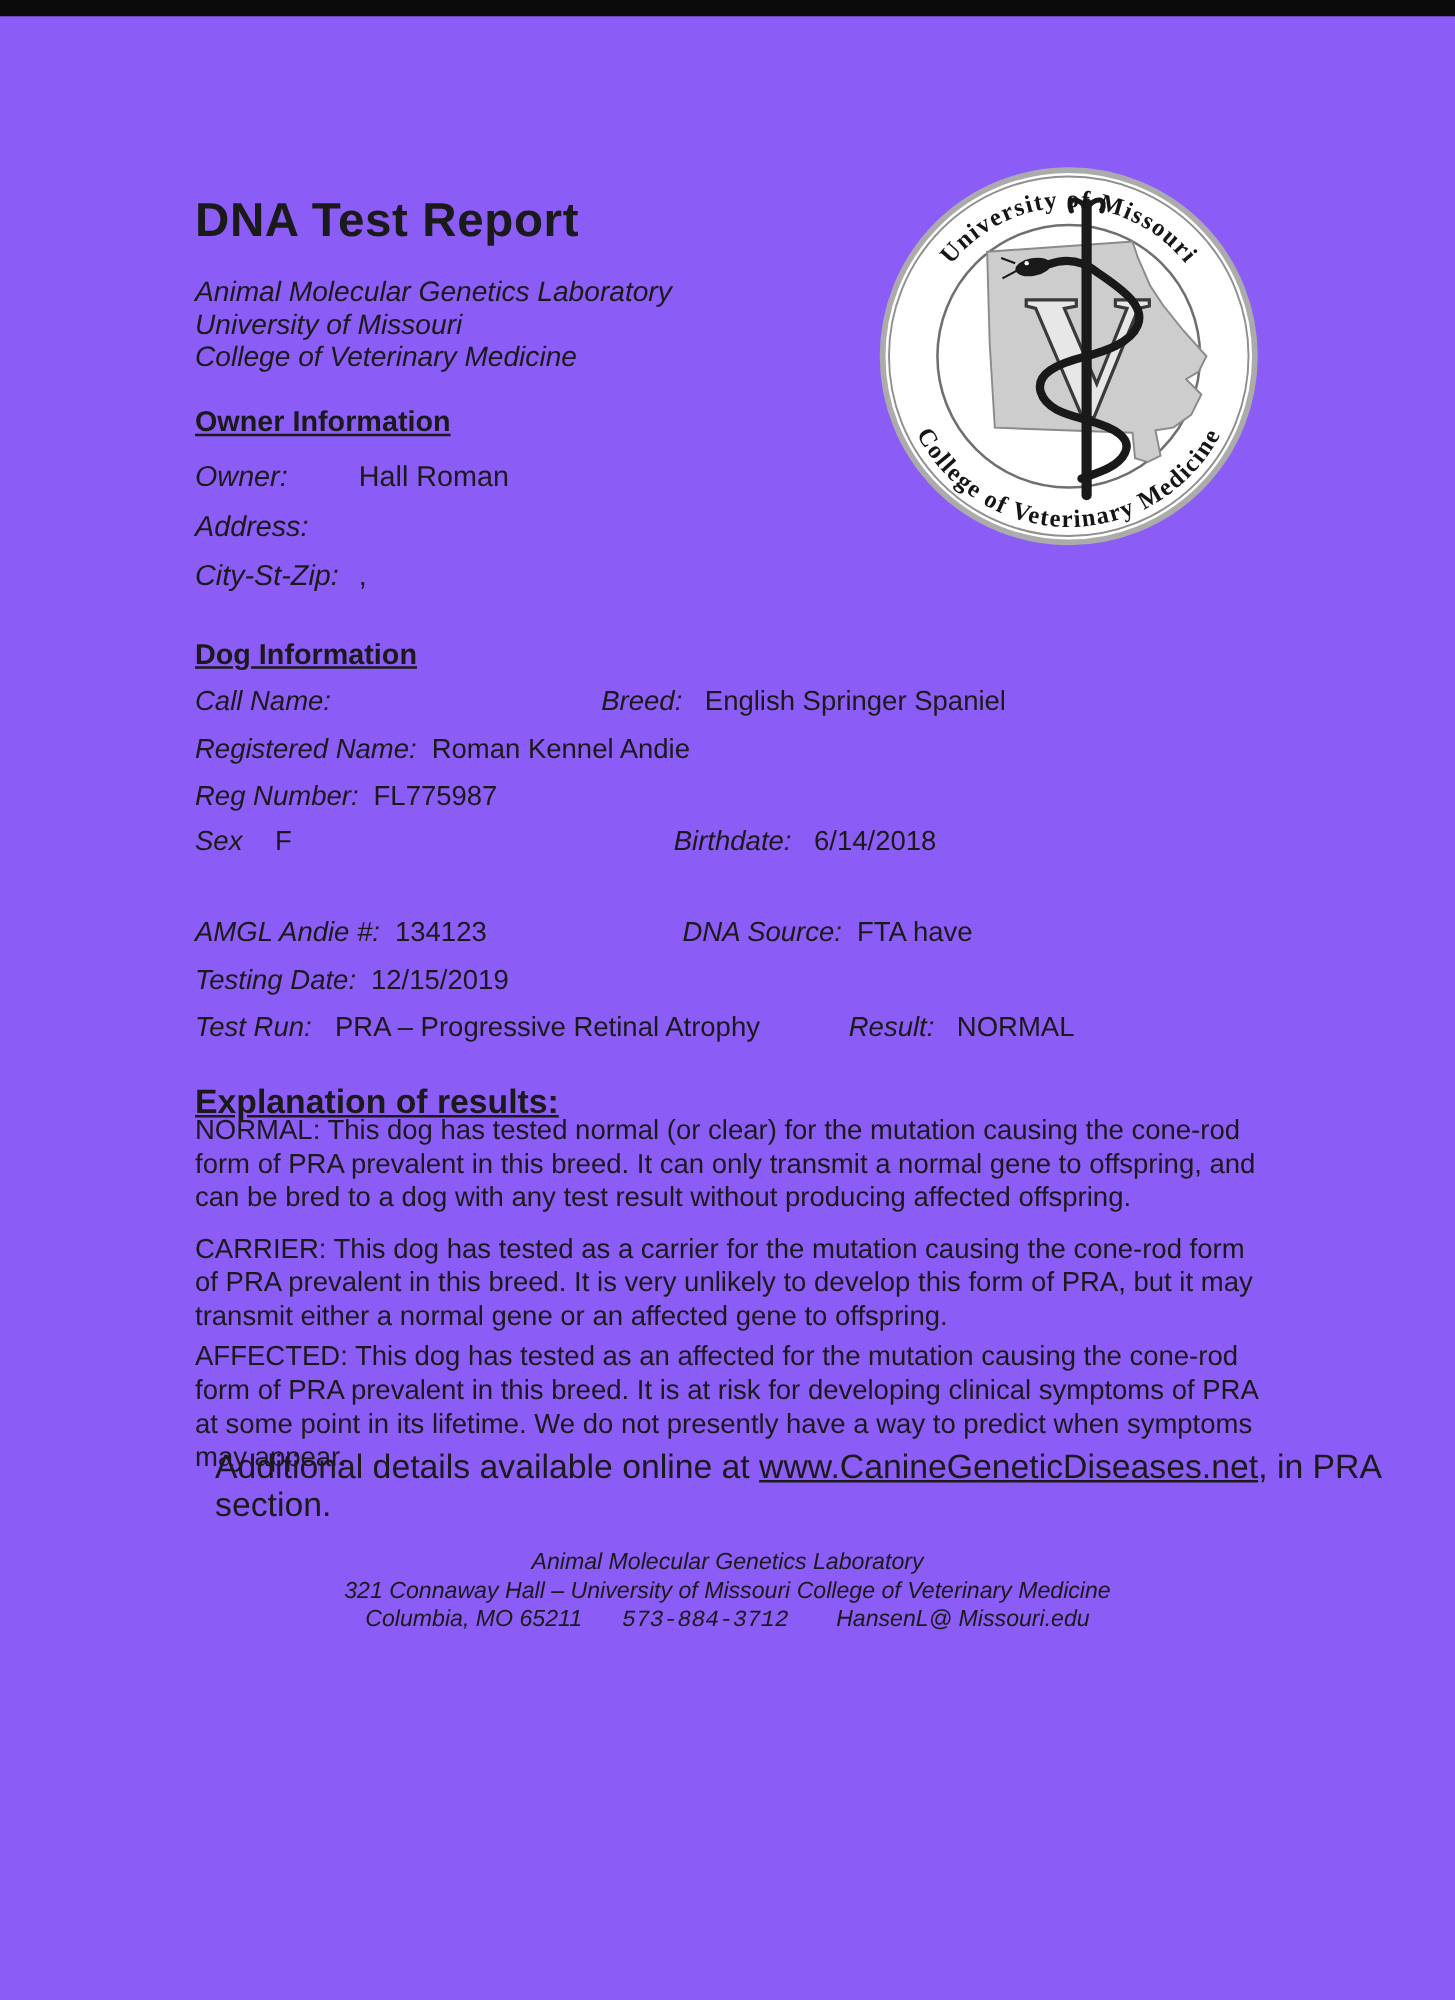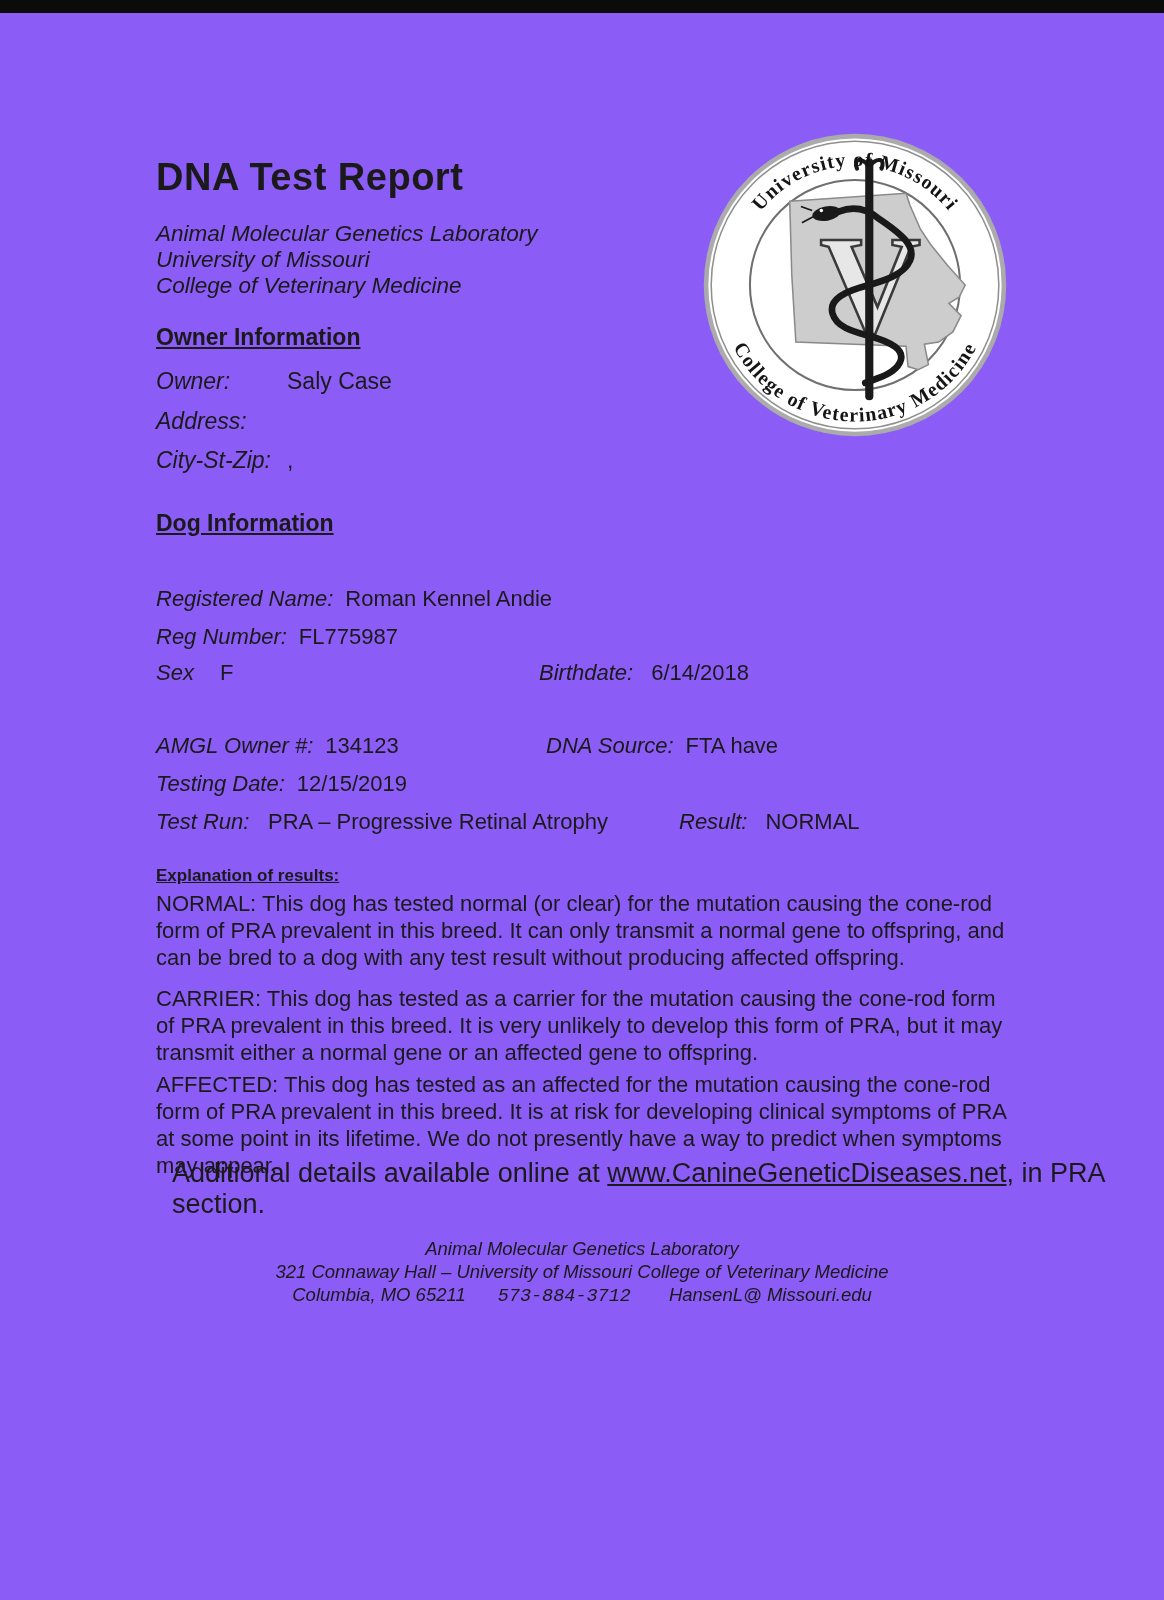--- a/index.html
+++ b/index.html
@@ -36,21 +36,21 @@
   .row-lg { font-size: 23px; }
   .lbl { font-style: italic; }
   .lbl-block { display: inline-block; width: 131px; font-style: italic; }
   .val { font-style: normal; }
   .col { position: absolute; top: 0; }
   .gap-sm { margin-left: 12px; }
   .gap-md { margin-left: 18px; }
   .gap-lg { margin-left: 26px; }
   .expl-heading {
     position: absolute; left: 156px; top: 866px;
-    font-size: 17px; font-weight: bold; text-decoration: underline;
+    font-size: 27px; font-weight: bold; text-decoration: underline;
   }
   .para {
     position: absolute; left: 156px; width: 860px;
     font-size: 22px; line-height: 27px;
   }
   .additional {
     position: absolute; left: 172px; top: 1158px;
     font-size: 27px; width: 960px;
   }
   .doc-link { text-decoration: underline; color: #1a1a1a; cursor: pointer; }
@@ -118,49 +118,55 @@
       </text>
       <text class="seal-arc-text">
         <textPath href="#arcBottom" startOffset="50%" text-anchor="middle">College of Veterinary Medicine</textPath>
       </text>
     </svg>
   </div>
 
   <div class="sec-heading" style="top:324px">Owner Information</div>
 
   <div class="row row-lg" style="top:368px">
-    <span class="lbl-block">Owner:</span><span class="val">Saly Case</span>
+    <span class="lbl-block">Owner:</span><span class="val">Hall Roman</span>
   </div>
   <div class="row row-lg" style="top:408px">
     <span class="lbl-block">Address:</span>
   </div>
   <div class="row row-lg" style="top:447px">
     <span class="lbl-block">City-St-Zip:</span><span class="val">,</span>
   </div>
 
   <div class="sec-heading" style="top:510px">Dog Information</div>
 
+  <div class="row" style="top:548px">
+    <span class="lbl">Call Name:</span>
+    <span class="col" style="left:325px">
+      <span class="lbl">Breed:</span><span class="val gap-md">English Springer Spaniel</span>
+    </span>
+  </div>
 
   <div class="row" style="top:586px">
     <span class="lbl">Registered Name:</span><span class="val gap-sm">Roman Kennel Andie</span>
   </div>
 
   <div class="row" style="top:624px">
     <span class="lbl">Reg Number:</span><span class="val gap-sm">FL775987</span>
   </div>
 
   <div class="row" style="top:660px">
     <span class="lbl">Sex</span><span class="val gap-lg">F</span>
     <span class="col" style="left:383px">
       <span class="lbl">Birthdate:</span><span class="val gap-md">6/14/2018</span>
     </span>
   </div>
 
   <div class="row" style="top:733px">
-    <span class="lbl">AMGL Owner #:</span><span class="val gap-sm">134123</span>
+    <span class="lbl">AMGL Andie #:</span><span class="val gap-sm">134123</span>
     <span class="col" style="left:390px">
       <span class="lbl">DNA Source:</span><span class="val gap-sm">FTA have</span>
     </span>
   </div>
 
   <div class="row" style="top:771px">
     <span class="lbl">Testing Date:</span><span class="val gap-sm">12/15/2019</span>
   </div>
 
   <div class="row" style="top:809px">

